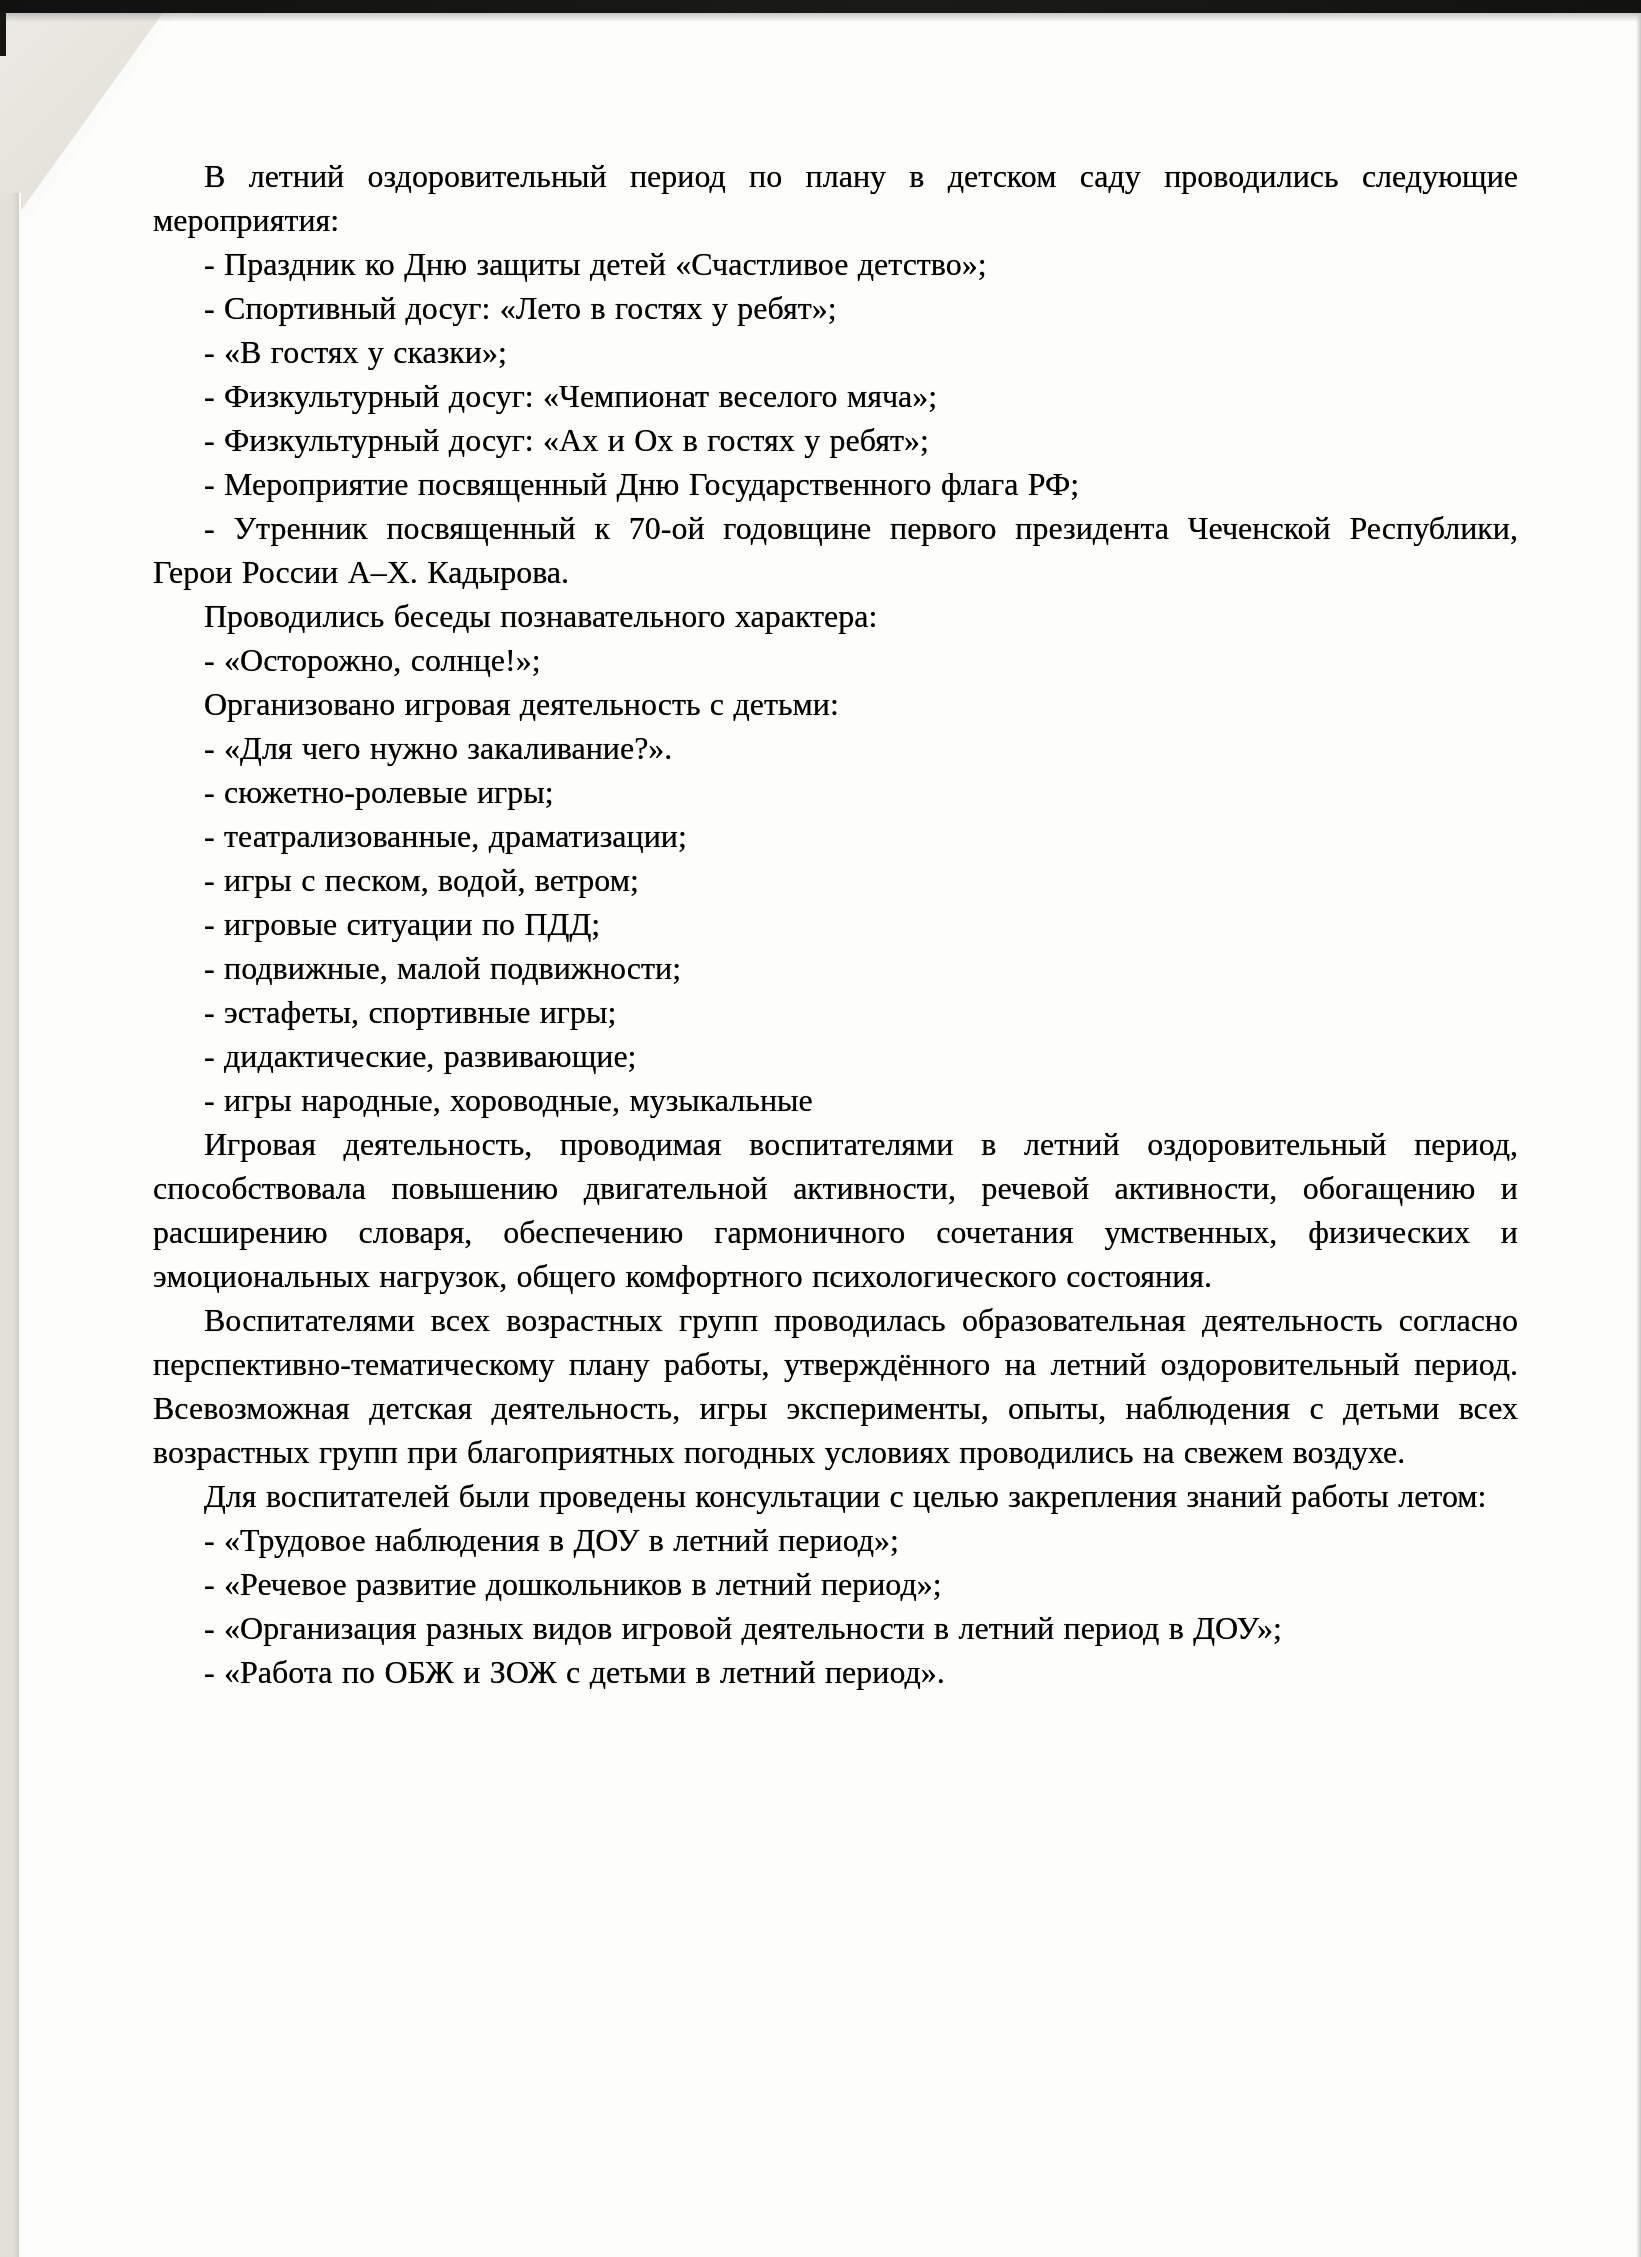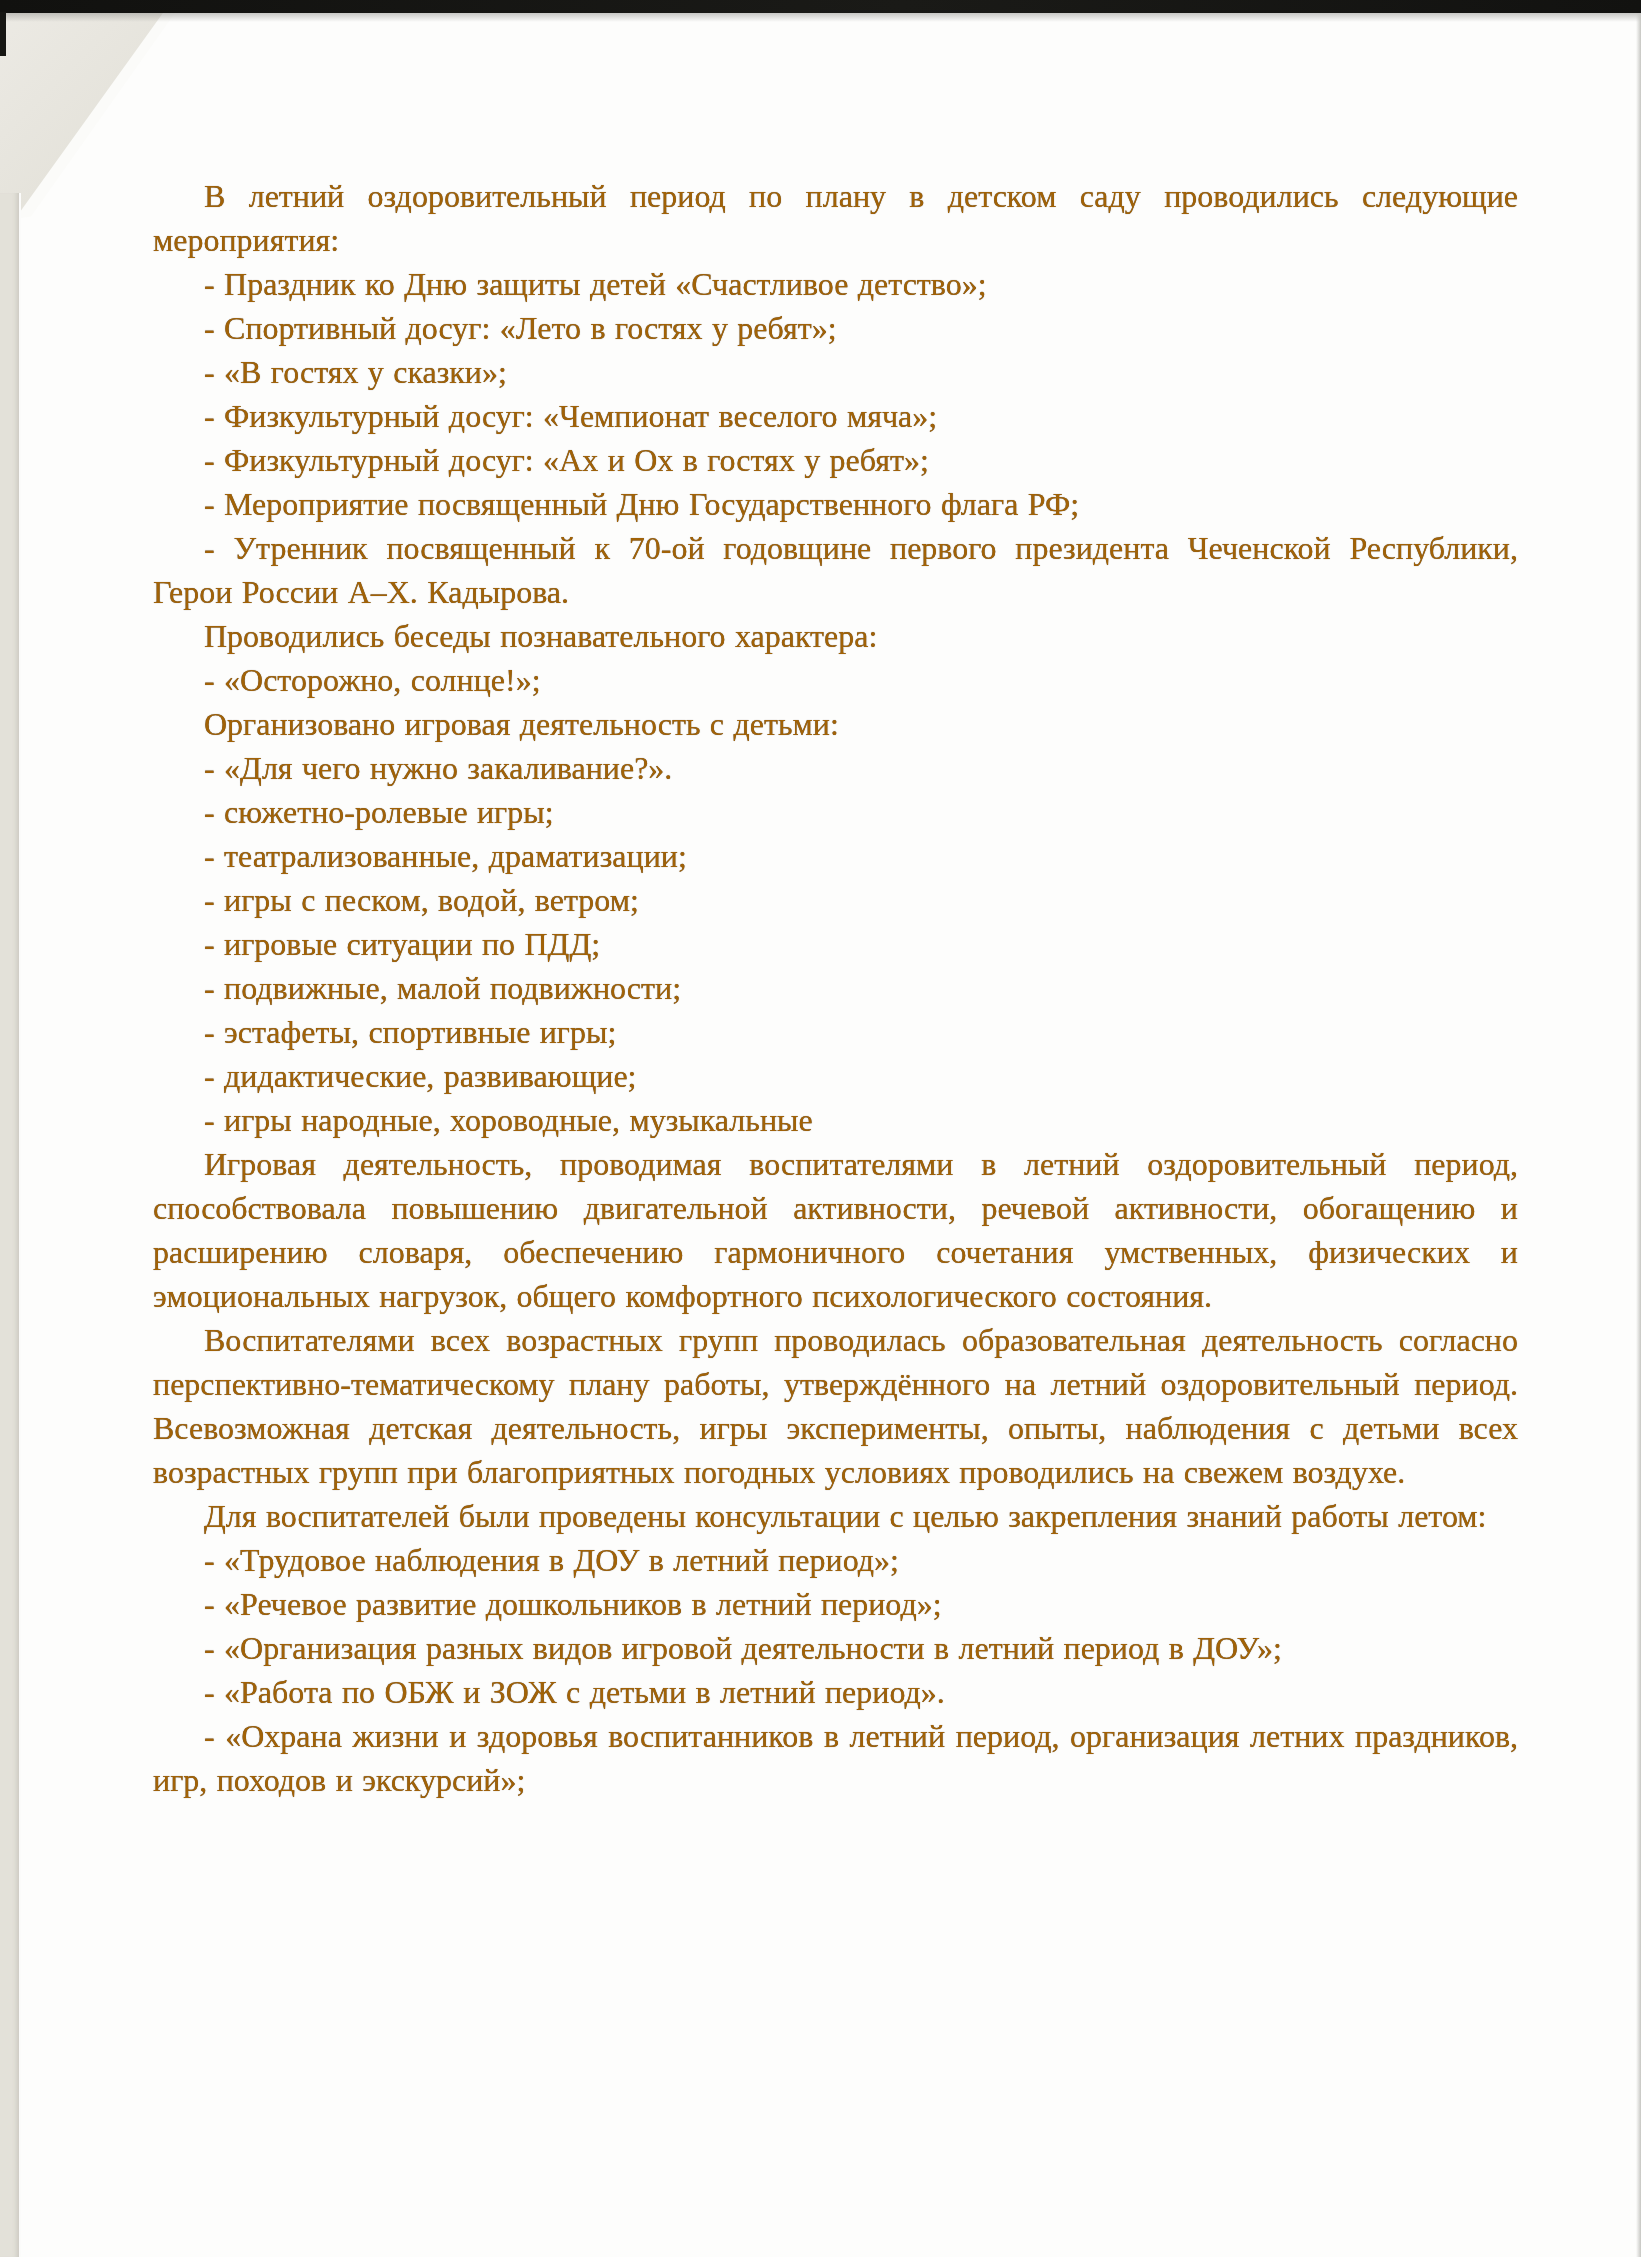--- a/index.html
+++ b/index.html
@@ -45,24 +45,23 @@
     clip-path:polygon(0 0,164px 0,21px 199px,0 203px);
   }
   
   .right-edge {
     position:absolute; right:0; top:12.6px; width:4.8px; height:2245px;
     background:linear-gradient(90deg,rgba(180,180,176,0),#c6c6c2);
   }
   .doc-text {
     position:absolute; left:153px; top:154px; width:1365px;
     font-size:32px; line-height:44px;
-    color:#a16207;
+    color:#000000;
     text-shadow:0 0 0.7px rgba(48,40,34,.85);
     word-spacing:1.4px;
-    margin-top:20px;
   }
   .doc-text p {
     margin:0;
     text-align:justify;
     text-indent:51px;
   }
 </style>
 </head>
 <body>
 
@@ -96,16 +95,15 @@
       <p>- эстафеты, спортивные игры;</p>
       <p>- дидактические, развивающие;</p>
       <p>- игры народные, хороводные, музыкальные</p>
       <p>Игровая деятельность, проводимая воспитателями в летний оздоровительный период, способствовала повышению двигательной активности, речевой активности, обогащению и расширению словаря, обеспечению гармоничного сочетания умственных, физических и эмоциональных нагрузок, общего комфортного психологического состояния.</p>
       <p>Воспитателями всех возрастных групп проводилась образовательная деятельность согласно перспективно-тематическому плану работы, утверждённого на летний оздоровительный период. Всевозможная детская деятельность, игры эксперименты, опыты, наблюдения с детьми всех возрастных групп при благоприятных погодных условиях проводились на свежем воздухе.</p>
       <p>Для воспитателей были проведены консультации с целью закрепления знаний работы летом:</p>
       <p>- «Трудовое наблюдения в ДОУ в летний период»;</p>
       <p>- «Речевое развитие дошкольников в летний период»;</p>
       <p>- «Организация разных видов игровой деятельности в летний период в ДОУ»;</p>
       <p>- «Работа по ОБЖ и ЗОЖ с детьми в летний период».</p>
-      <p>- «Охрана жизни и здоровья воспитанников в летний период, организация летних праздников, игр, походов и экскурсий»;</p>
     </div>
 </div>
 
 
 </body></html>

